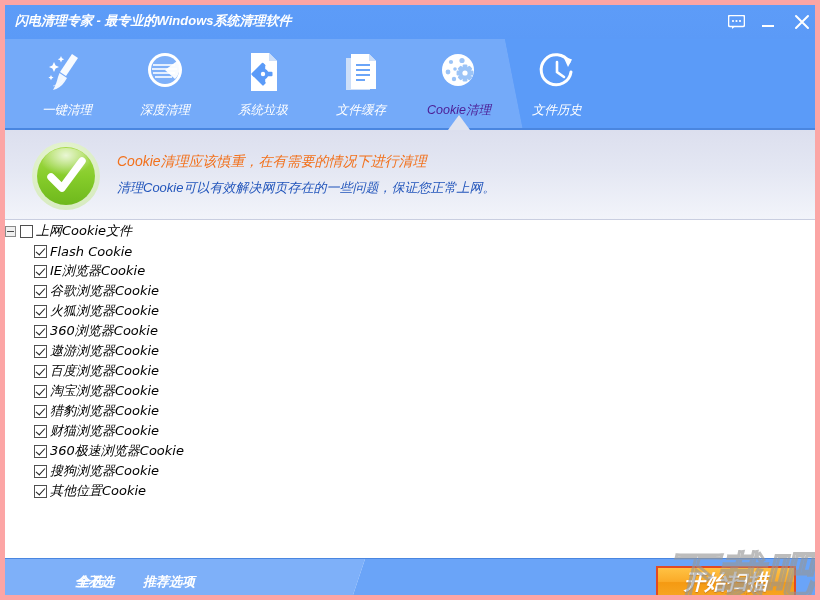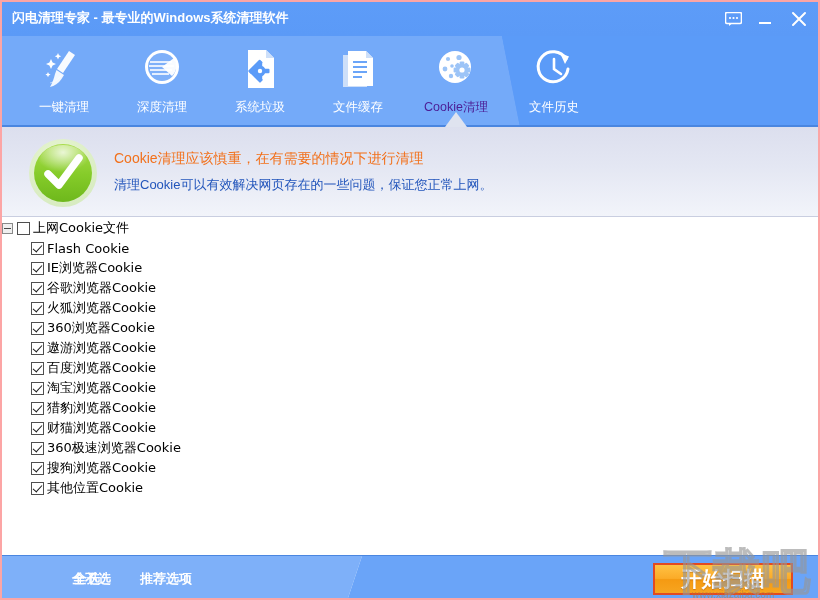--- a/index.html
+++ b/index.html
@@ -5,23 +5,24 @@
   * { box-sizing: border-box; margin: 0; padding: 0; }
   html, body {
     width: 820px; height: 600px;
     font-family: "Liberation Sans", "DejaVu Sans", sans-serif;
     overflow: hidden;
     background: #ffffff;
   }
   #app {
     position: relative;
     width: 820px; height: 600px;
-    border: 2px solid #fca5a5;
+    border: 5px solid #fca5a5;
     background: #ffffff;
     overflow: hidden;
+    font-style: italic;
   }
 
   
   #titlebar {
     position: absolute; left: 0; top: 0; width: 818px; height: 34px;
     background: #5b9bf8;
     overflow: hidden;
   }
   #titlebar .tb-inner {
     position: absolute; left: 0; top: 0; right: 0; bottom: 0;

